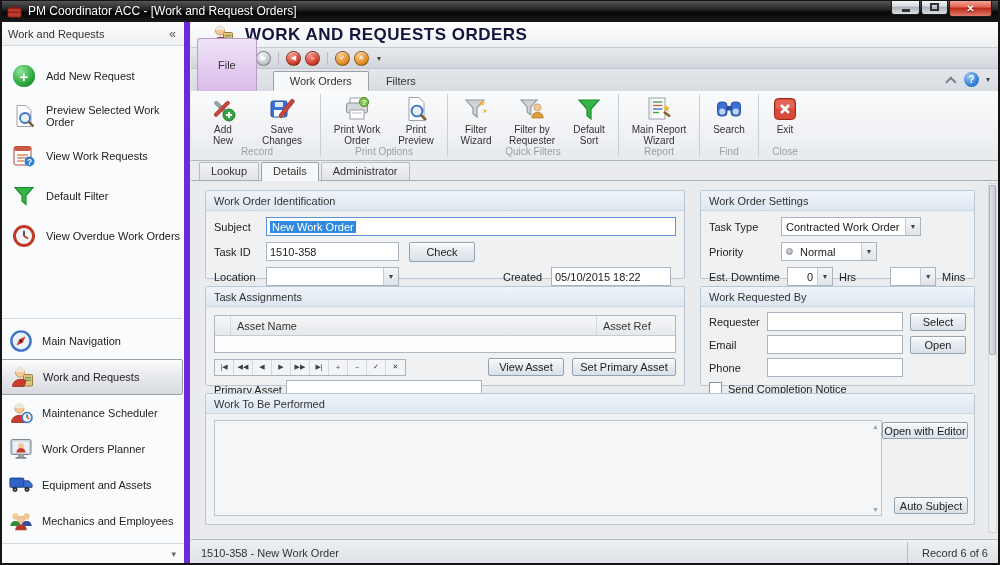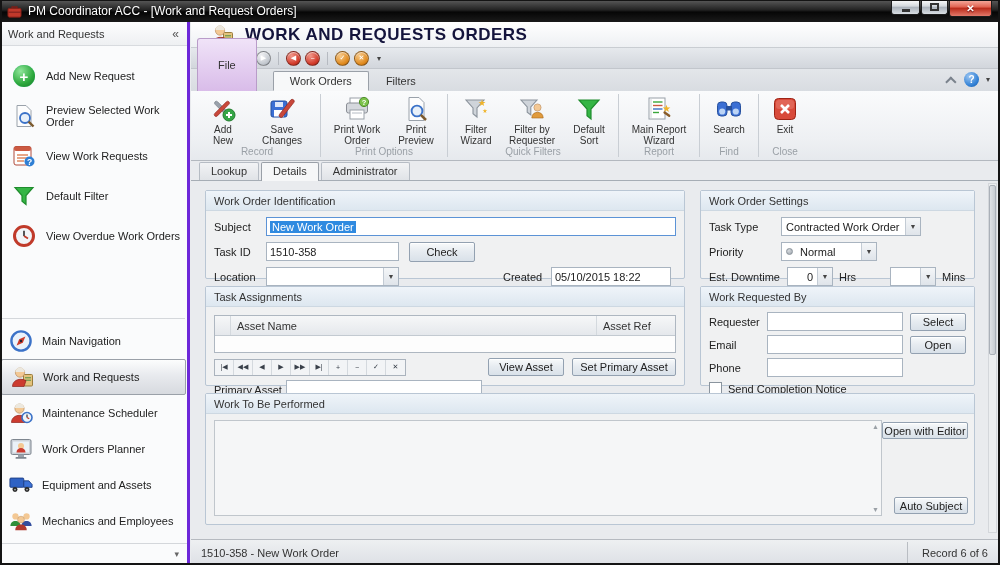--- a/index.html
+++ b/index.html
@@ -14,21 +14,21 @@
   .winbtns { position:absolute; right:8px; top:0; display:flex; gap:1px; align-items:flex-start; }
   .winbtn { height:15px; border:1px solid #1c1c1c; border-top:none; border-radius:0 0 3px 3px;
     background:linear-gradient(#fdfdfd,#d3d8dd 45%,#a9b1ba 50%,#d9dee3); display:flex; align-items:center; justify-content:center; }
   .winbtn.min { width:29px; } .winbtn.max { width:27px; }
   .winbtn.close { width:43px; height:17px; background:linear-gradient(#f7b0a2,#e0614f 45%,#b92918 50%,#e2796a); color:#fff; font-size:10px; font-weight:bold; text-shadow:0 1px 1px #600; }
   .glyph-min { width:8px; height:3px; background:#333; margin-top:6px; }
   .glyph-max { width:9px; height:8px; border:2px solid #333; }
 
   
   .sidebar { position:absolute; left:0; top:22px; bottom:2px; width:190px; background:#fafbfc;
-    border-right:3px solid #6d28d9; display:flex; flex-direction:column; }
+    border-right:6px solid #6d28d9; display:flex; flex-direction:column; }
   .sb-head { height:24px; display:flex; align-items:center; padding:0 8px; font-size:11px; color:#333;
     border-bottom:1px solid #d8dbdf; background:linear-gradient(#fdfdfe,#eef0f2); }
   .sb-head .lbl { flex:1; }
   .sb-collapse { color:#555; font-size:12px; cursor:pointer; }
   .sb-actions { padding-top:10px; }
   .sb-action { height:40px; display:flex; align-items:center; gap:10px; padding-left:12px; font-size:11px; color:#222; cursor:pointer; }
   .sb-spacer { flex:1; }
   .sb-divider { height:1px; background:#d4d7db; margin:0 2px; }
   .sb-nav { padding:4px 0; }
   .sb-nav-item { height:36px; display:flex; align-items:center; gap:9px; padding-left:8px; font-size:11px; color:#222; cursor:pointer; border:1px solid transparent; }

